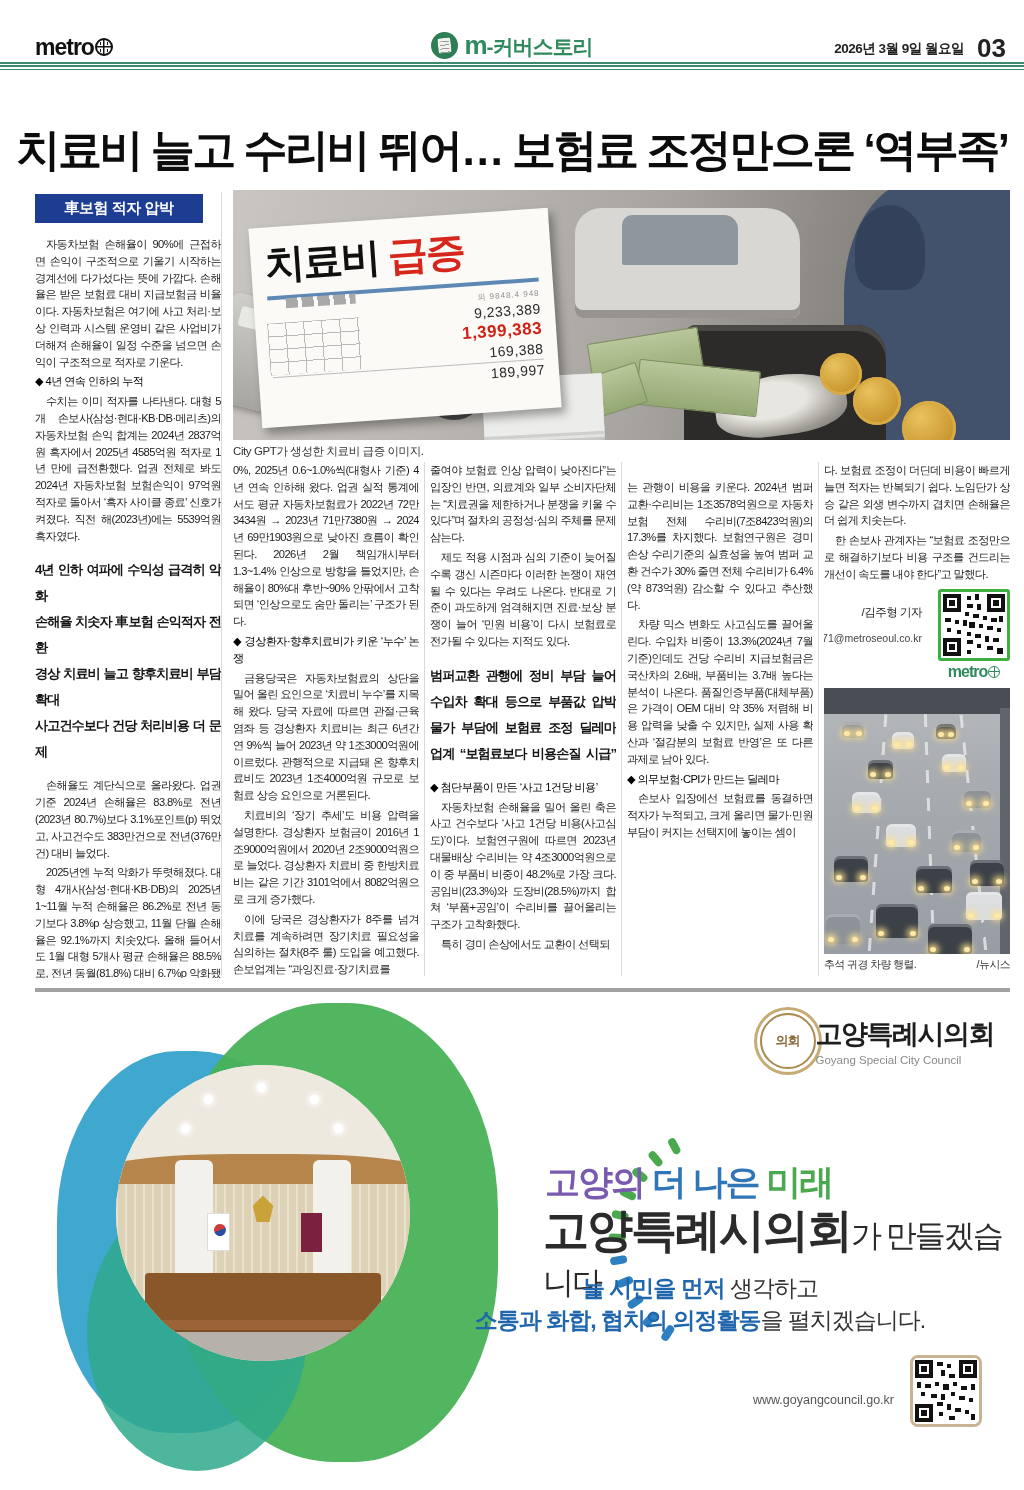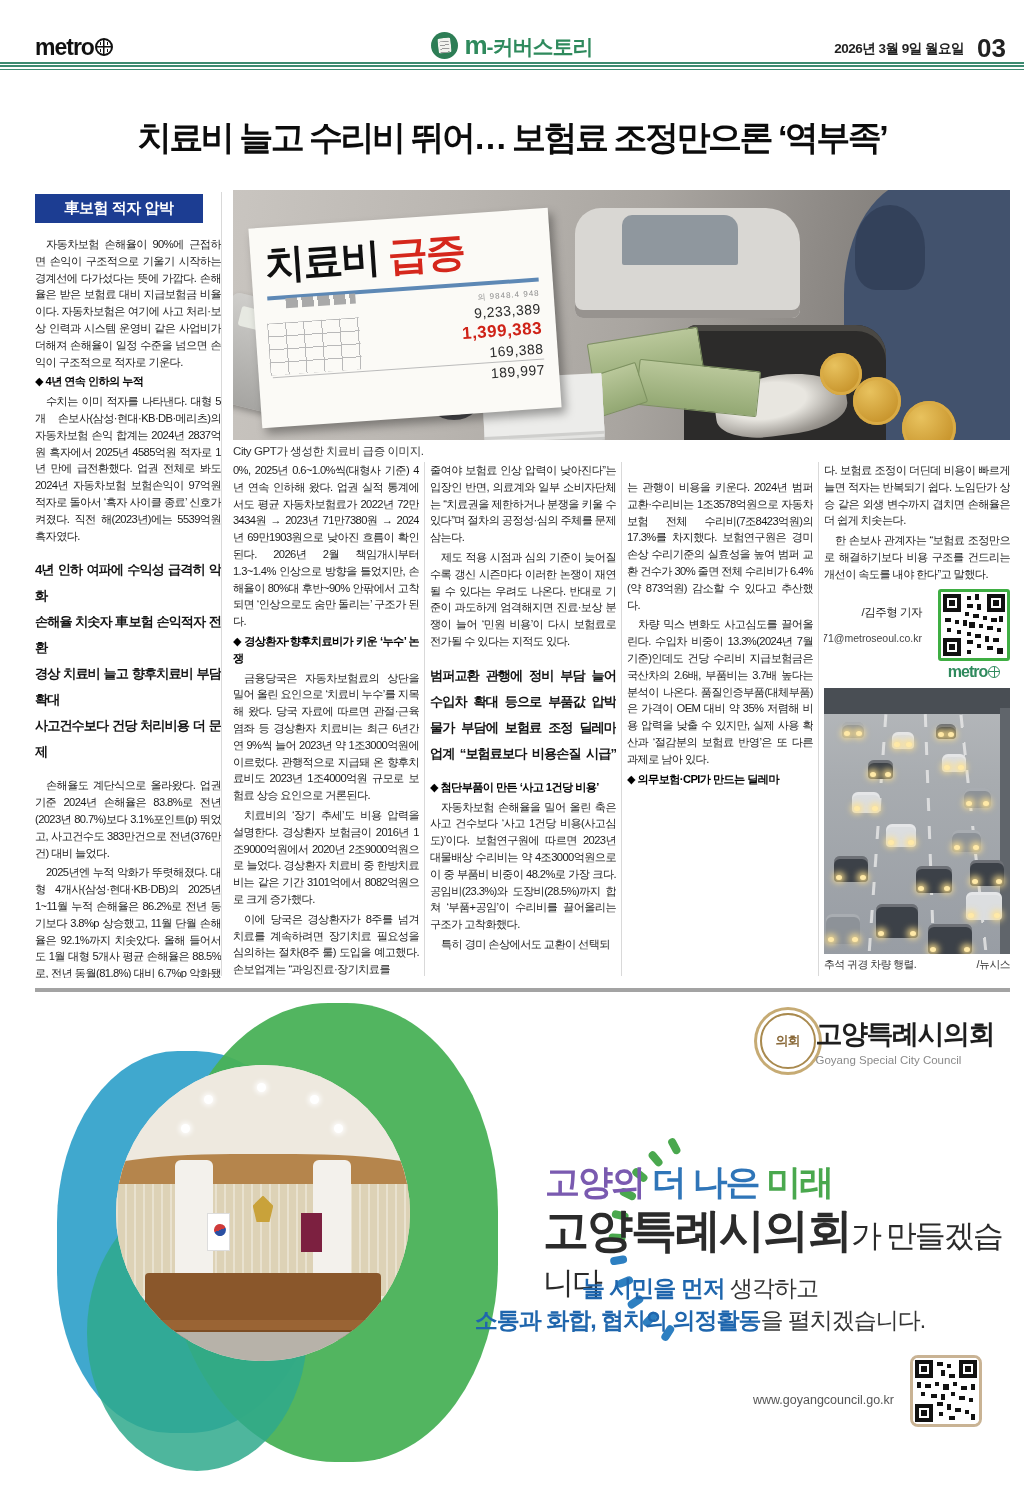--- a/index.html
+++ b/index.html
@@ -19,30 +19,30 @@
   .news-paper{width:13px;height:15px;background:#f2f2ee;border-radius:2px;transform:rotate(-6deg);
               background-image:repeating-linear-gradient(#9a9a9a 0 1px, transparent 1px 3.6px);background-size:9px 100%;background-position:2px 3px;background-repeat:no-repeat,repeat;}
   .section-name{font-size:21px;font-weight:bold;color:#2f8a5d;letter-spacing:-1px;}
   .section-name b{font-size:26px;}
   .dateline{position:absolute;right:60px;top:40px;font-size:13.5px;font-weight:bold;color:#222;letter-spacing:-0.5px;}
   .pageno{position:absolute;right:18px;top:33px;font-size:26px;font-weight:bold;color:#222;}
   .green-rule{position:absolute;left:0;right:0;top:62px;height:8px;
               background:repeating-linear-gradient(to bottom,#3c8a70 0 1.7px,#ffffff 1.7px 3.4px);}
 
   
-  .headline{position:absolute;left:0;right:0;top:92px;text-align:center;font-size:34px;font-weight:800;
+  .headline{position:absolute;left:0;right:0;top:92px;text-align:center;font-size:44px;font-weight:800;
             letter-spacing:-2.5px;color:#0c0c0c;}
 
   
   .kicker{position:absolute;left:35px;top:194px;width:168px;height:29px;background:#1c3d92;color:#fff;
           font-size:15px;font-weight:bold;display:flex;align-items:center;justify-content:center;letter-spacing:-0.5px;}
   .col{position:absolute;overflow:hidden;}
   .p{font-size:11.2px;line-height:16.8px;letter-spacing:-0.6px;text-align:justify;margin:0 0 3px;color:#1c1c1c;}
   .ind{text-indent:11px;}
-  .subhead{font-weight:bold;color:#000;}
+  .subhead{font-weight:normal;color:#000;}
   .pullquote{margin:13px 0 12px;}
   .pullquote .q{font-size:13.2px;font-weight:bold;line-height:26px;letter-spacing:-1px;color:#141414;
                 text-align:justify;text-align-last:justify;}
   .vline{position:absolute;width:1px;background:#d9d9d9;}
 
   
   .photo{position:absolute;left:233px;top:190px;width:777px;height:250px;overflow:hidden;
          background:linear-gradient(100deg,#c9c5c0 0%,#bab6b1 28%,#a9a5a0 52%,#8f8b87 72%,#6e6b67 100%);}
   .ph-car{position:absolute;left:44%;top:7%;width:29%;height:44%;background:#d9d7d3;border-radius:26px 34px 8px 8px;box-shadow:inset 0 -8px 0 #97938f;}
   .ph-car-win{position:absolute;left:50%;top:10%;width:15%;height:20%;background:#8f979e;border-radius:10px 14px 2px 2px;}
@@ -243,20 +243,21 @@
     </div>
     <p class="p subhead">◆ 첨단부품이 만든 ‘사고 1건당 비용’</p>
     <p class="p ind">자동차보험 손해율을 밀어 올린 축은 사고 건수보다 ‘사고 1건당 비용(사고심도)’이다. 보험연구원에 따르면 2023년 대물배상 수리비는 약 4조3000억원으로 이 중 부품비 비중이 48.2%로 가장 크다. 공임비(23.3%)와 도장비(28.5%)까지 합쳐 ‘부품+공임’이 수리비를 끌어올리는 구조가 고착화했다.</p>
     <p class="p ind">특히 경미 손상에서도 교환이 선택되</p>
   </div>
 
   <div class="col" style="left:627px;top:479px;width:186px;height:516px;">
     <p class="p">는 관행이 비용을 키운다. 2024년 범퍼 교환·수리비는 1조3578억원으로 자동차보험 전체 수리비(7조8423억원)의 17.3%를 차지했다. 보험연구원은 경미손상 수리기준의 실효성을 높여 범퍼 교환 건수가 30% 줄면 전체 수리비가 6.4%(약 873억원) 감소할 수 있다고 추산했다.</p>
     <p class="p ind">차량 믹스 변화도 사고심도를 끌어올린다. 수입차 비중이 13.3%(2024년 7월 기준)인데도 건당 수리비 지급보험금은 국산차의 2.6배, 부품비는 3.7배 높다는 분석이 나온다. 품질인증부품(대체부품)은 가격이 OEM 대비 약 35% 저렴해 비용 압력을 낮출 수 있지만, 실제 사용 확산과 ‘절감분의 보험료 반영’은 또 다른 과제로 남아 있다.</p>
     <p class="p subhead">◆ 의무보험·CPI가 만드는 딜레마</p>
+    <p class="p ind">손보사 입장에선 보험료를 동결하면 적자가 누적되고, 크게 올리면 물가·민원 부담이 커지는 선택지에 놓이는 셈이</p>
   </div>
 
   <div class="col" style="left:824px;top:462px;width:186px;height:220px;">
     <p class="p">다. 보험료 조정이 더딘데 비용이 빠르게 늘면 적자는 반복되기 쉽다. 노임단가 상승 같은 외생 변수까지 겹치면 손해율은 더 쉽게 치솟는다.</p>
     <p class="p ind">한 손보사 관계자는 “보험료 조정만으로 해결하기보다 비용 구조를 건드리는 개선이 속도를 내야 한다”고 말했다.</p>
     <div class="byline-block">
       <div class="byline-text">
         <div class="reporter">/김주형 기자</div>
         <div class="email">gh471@metroseoul.co.kr</div>
       </div>

